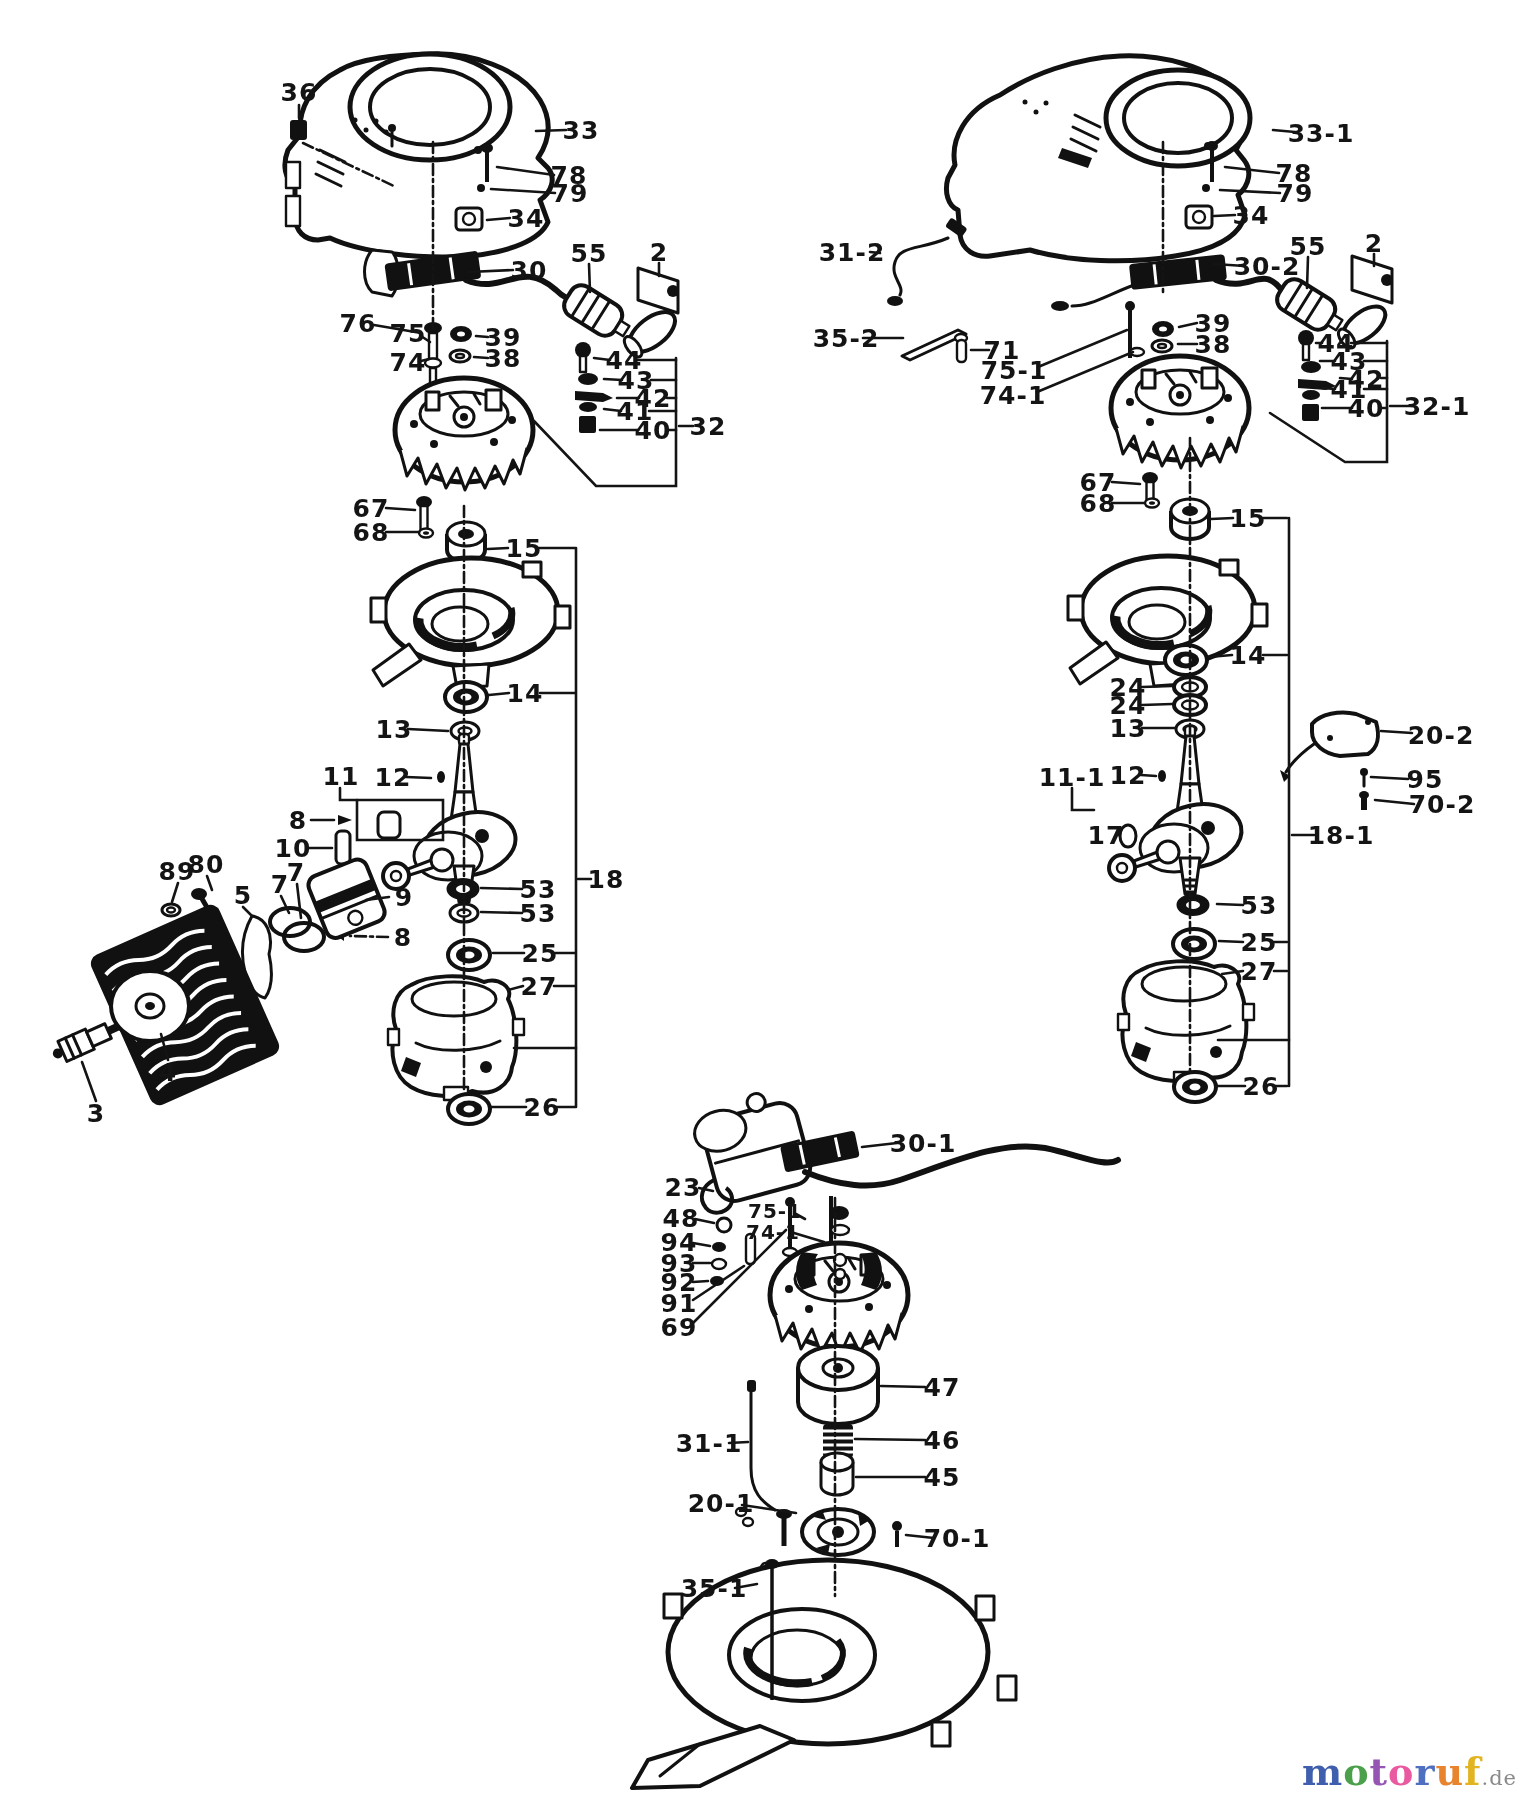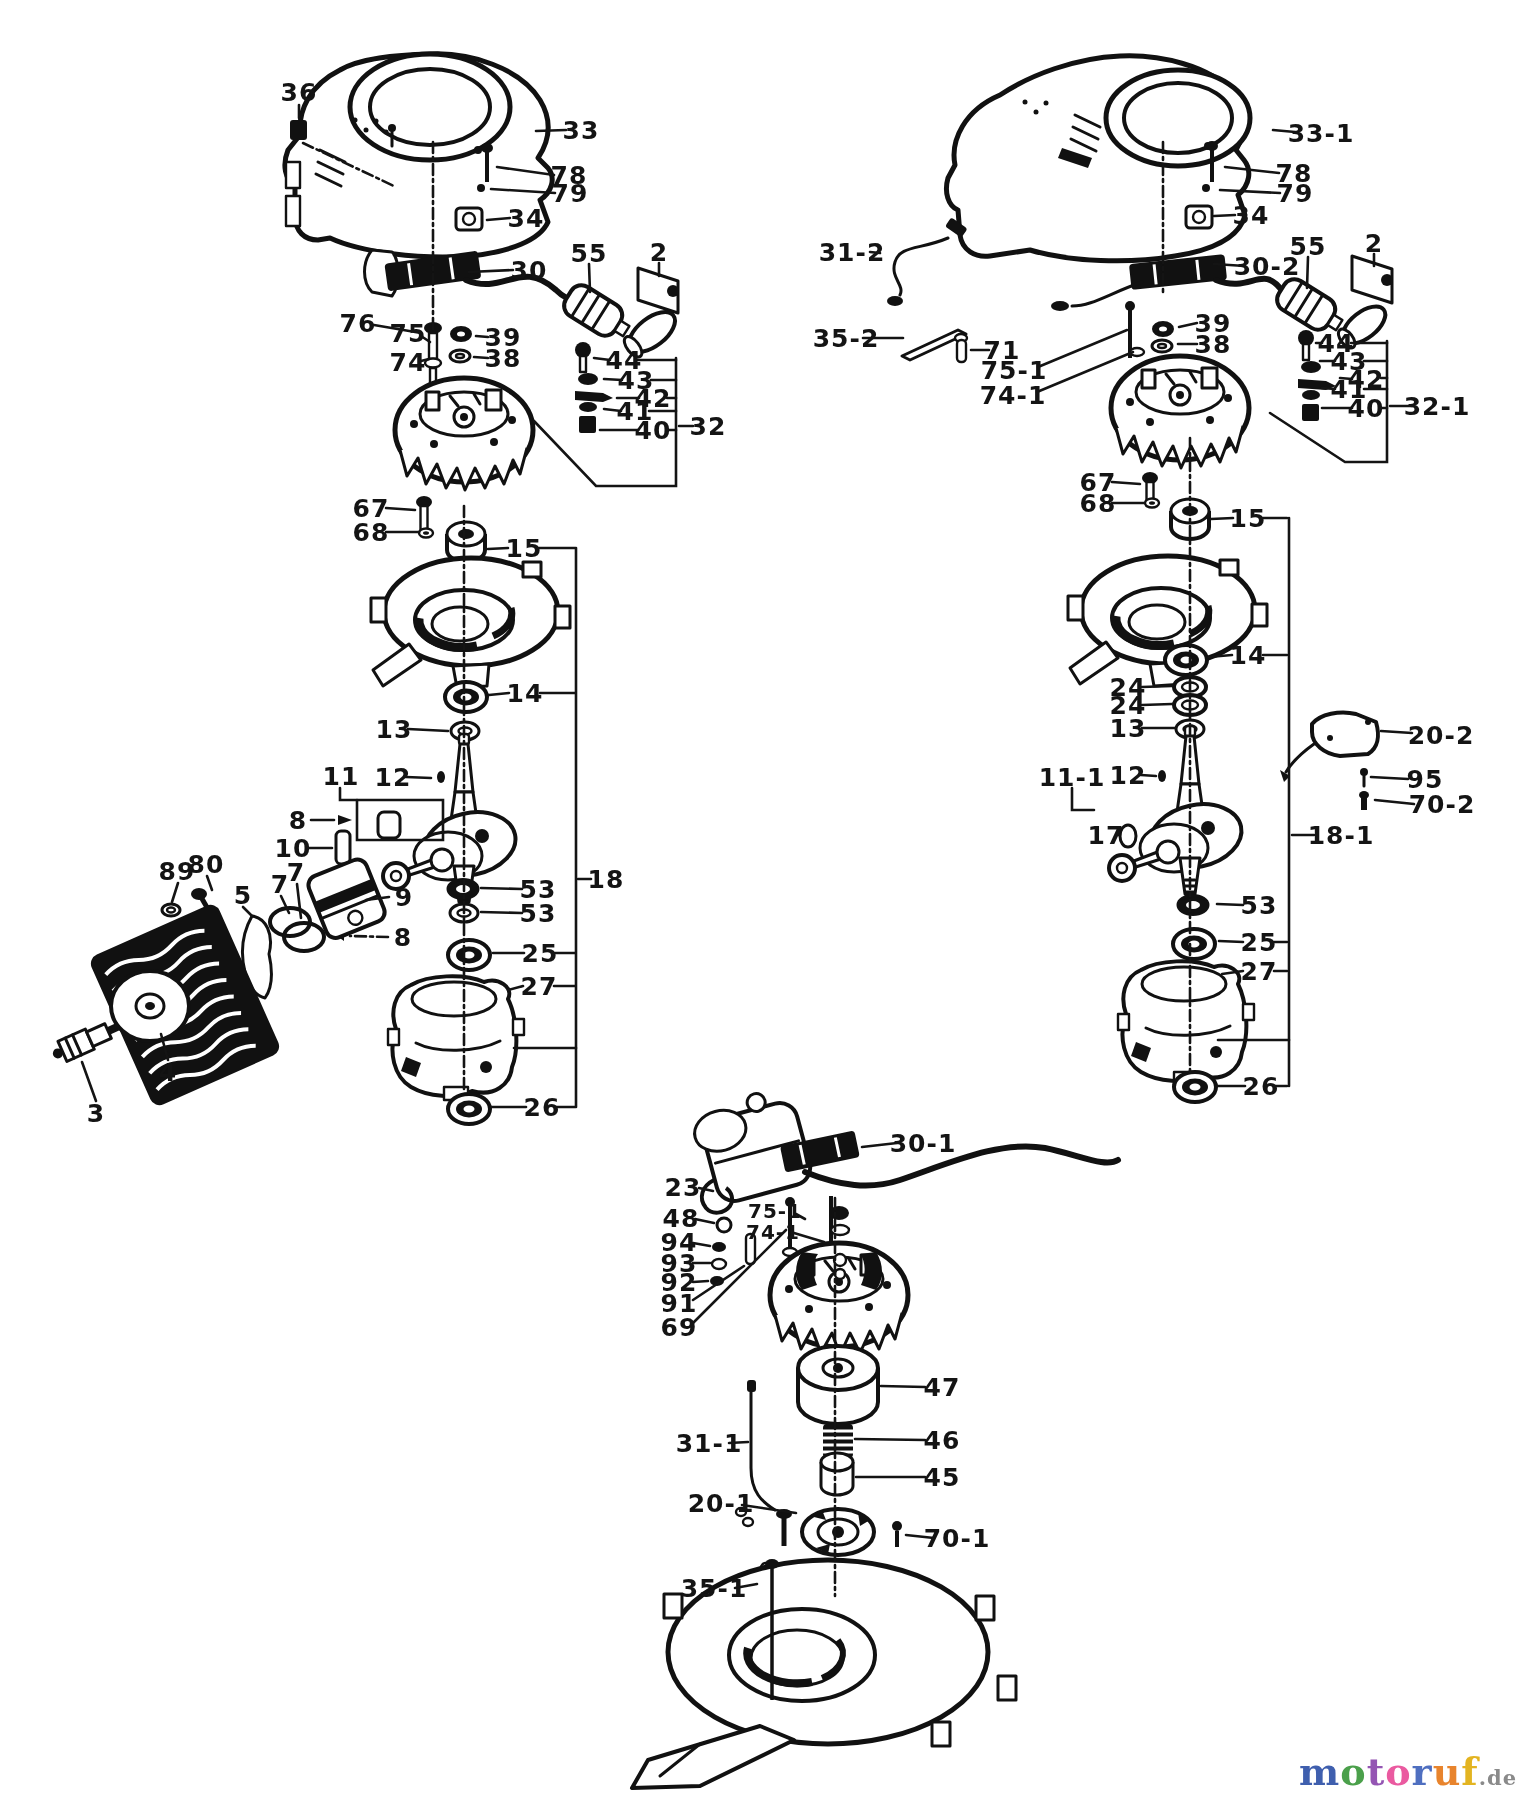--- a/index.html
+++ b/index.html
@@ -12,21 +12,21 @@
   .dash{stroke-dasharray:11 4 3 4;}
   .o5{fill:#ffffff;stroke:#111;stroke-width:5;stroke-linejoin:round;}
   .o4{fill:#ffffff;stroke:#111;stroke-width:4;stroke-linejoin:round;}
   .o3{fill:#ffffff;stroke:#111;stroke-width:3;stroke-linejoin:round;}
   .o2{fill:#ffffff;stroke:#111;stroke-width:2.4;stroke-linejoin:round;}
   .blk{fill:#111111;stroke:none;}
   .wire{fill:none;stroke:#111;stroke-width:6;stroke-linecap:round;}
   .thin{fill:none;stroke:#111;stroke-width:3;stroke-linecap:round;}
   #watermark{position:absolute;right:6px;bottom:6px;font-family:"DejaVu Serif",serif;
              font-weight:bold;font-size:38px;letter-spacing:1px;}
-  #watermark .tld{font-size:21px;font-weight:bold;text-align:center;}
+  #watermark .tld{font-size:21px;font-weight:normal;text-align:center;}
 </style>
 </head>
 <body>
 
 <svg id="stage" width="1523" height="1800" viewBox="0 0 1523 1800">
   <defs>
     <g id="sym-flywheel">
       <ellipse cx="0" cy="0" rx="69" ry="52" class="o5"></ellipse>
       <path d="M-64,20 L-57,46 L-46,28 L-38,54 L-27,34 L-18,58 L-7,38 L1,60 L11,38 L21,58 L31,36 L40,54 L49,30 L56,44 L63,18" class="o3"></path>
       <ellipse cx="0" cy="-16" rx="44" ry="22" class="o3"></ellipse>

